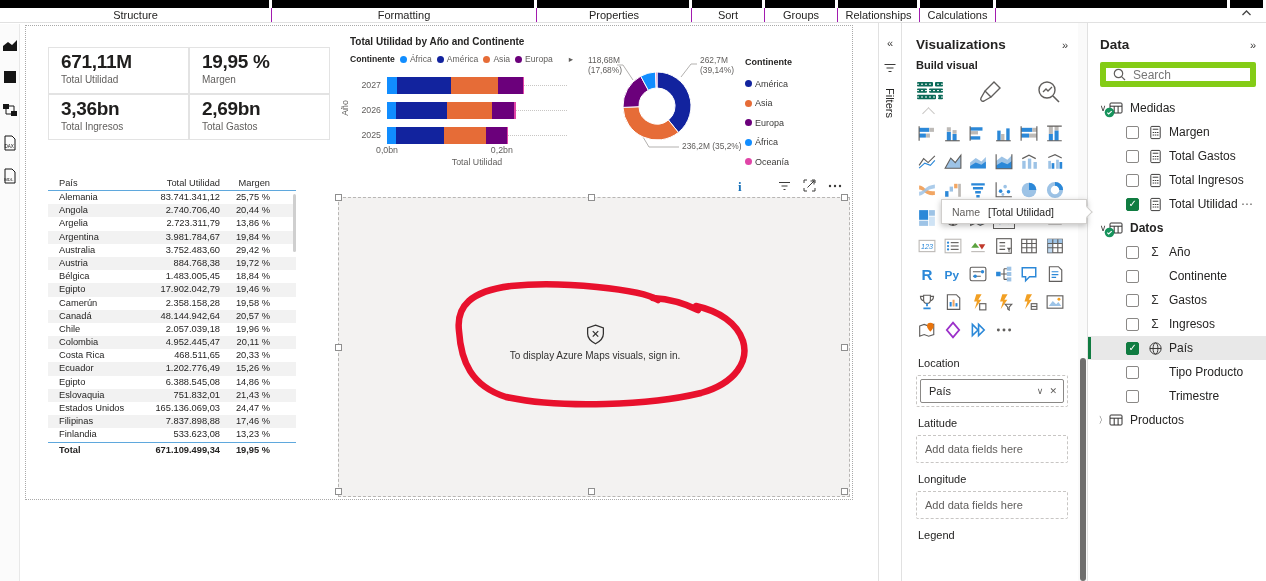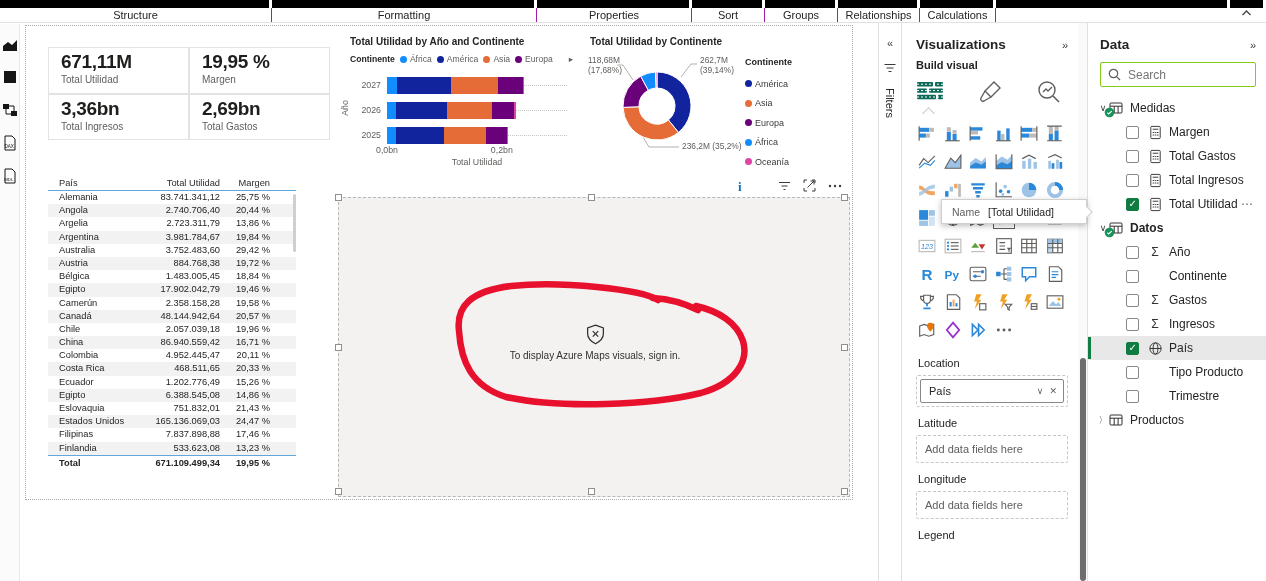--- a/index.html
+++ b/index.html
@@ -83,21 +83,21 @@
 .dropzone{border:1px dashed #c8c6c4;border-radius:2px;padding:3px;margin-bottom:4px}
 .pill{border:1px solid #8a8886;border-radius:2px;height:24px;display:flex;align-items:center;background:#fff;padding:0 6px 0 8px}
 .pill .fname{flex:1;color:#252423}
 .pill .pi{color:#605E5C;font-size:9px;margin-left:6px}
 .placezone{border:1px dashed #c8c6c4;border-radius:2px;height:28px;display:flex;align-items:center;padding-left:8px;color:#605E5C;margin-bottom:4px}
 
 #gutter{left:1078px;top:23px;width:10px;height:558px;background:#fafafa;border-right:1px solid #e1e1e1}
 #gutter .thumb{position:absolute;left:2px;top:335px;width:6px;height:223px;background:#6f6e6d;border-radius:3px}
 
 #datapane{left:1088px;top:23px;width:178px;height:558px;background:#fff;padding:0 10px 0 12px}
-#searchbox{margin-top:7px;height:25px;border:1px solid #84cc16;border-radius:2px;display:flex;align-items:center;padding-left:7px;gap:7px}
+#searchbox{margin-top:7px;height:25px;border:6px solid #84cc16;border-radius:2px;display:flex;align-items:center;padding-left:7px;gap:7px}
 #searchbox .ph{color:#767676;font-size:12px}
 #tree{margin-top:9px;margin-left:-12px;margin-right:-10px}
 .node{height:24px;display:flex;align-items:center;font-size:12px;position:relative}
 .node .twirl{width:10px;text-align:center;color:#3b3a39;font-size:9px;margin-left:10px}
 .node.child{padding-left:38px}
 .cb{width:13px;height:13px;border:1px solid #8a8886;border-radius:2px;background:#fff;flex:none;position:relative}
 .cb.on{background:#107C41;border-color:#107C41}
 .cb.on:after{content:"✓";position:absolute;left:1.5px;top:-1px;color:#fff;font-size:10px}
 .ficon{width:16px;margin:0 0 0 8px;flex:none;display:flex;justify-content:center;color:#323130;font-size:11px}
 .nlabel{margin-left:6px;white-space:nowrap}
@@ -245,25 +245,20 @@
       </div>
       <div class="trow">
         <div class="c1">Canadá</div>
         <div class="c2">48.144.942,64</div>
         <div class="c3">20,57 %</div>
       </div>
       <div class="trow">
         <div class="c1">Chile</div>
         <div class="c2">2.057.039,18</div>
         <div class="c3">19,96 %</div>
-      </div>
-      <div class="trow">
-        <div class="c1">China</div>
-        <div class="c2">86.940.559,42</div>
-        <div class="c3">16,71 %</div>
       </div>
       <div class="trow">
         <div class="c1">Colombia</div>
         <div class="c2">4.952.445,47</div>
         <div class="c3">20,11 %</div>
       </div>
       <div class="trow">
         <div class="c1">Costa Rica</div>
         <div class="c2">468.511,65</div>
         <div class="c3">20,33 %</div>
@@ -366,21 +361,20 @@
         </div>
       </div>
     </div>
   <div id="bv-yaxis">Año</div>
   <div id="bv-xtitle">Total Utilidad</div>
 <div class="bv-tick" style="left: 44px;">0,0bn</div>
     <div class="bv-tick" style="left: 158.839px;">0,2bn</div>
   </div>
 
 <div class="abs" id="donvis">
-  <div class="vtitle">Total Utilidad by Continente</div>
   <div id="don-body">
       <svg width="290" height="138" viewBox="0 0 290 138" style="position:absolute;left:0;top:0">
         <g stroke="#b3b1af" fill="none">
           <polyline points="98,44 108,31 114,31"></polyline>
           <polyline points="60,104 66,114 96,114"></polyline>
           <polyline points="50,47 40,32 34,32"></polyline>
         </g>
         <path d="M74.0 39.0A34 34 0 0 1 95.4 99.4L85.4 87.0A18 18 0 0 0 74.0 55.0Z" fill="#12239E" stroke="#fff" stroke-width="1"></path>
         <path d="M95.4 99.4A34 34 0 0 1 40.0 74.4L56.0 73.7A18 18 0 0 0 85.4 87.0Z" fill="#E66C37" stroke="#fff" stroke-width="1"></path>
         <path d="M40.0 74.4A34 34 0 0 1 57.7 43.2L65.3 57.2A18 18 0 0 0 56.0 73.7Z" fill="#6B007B" stroke="#fff" stroke-width="1"></path>

